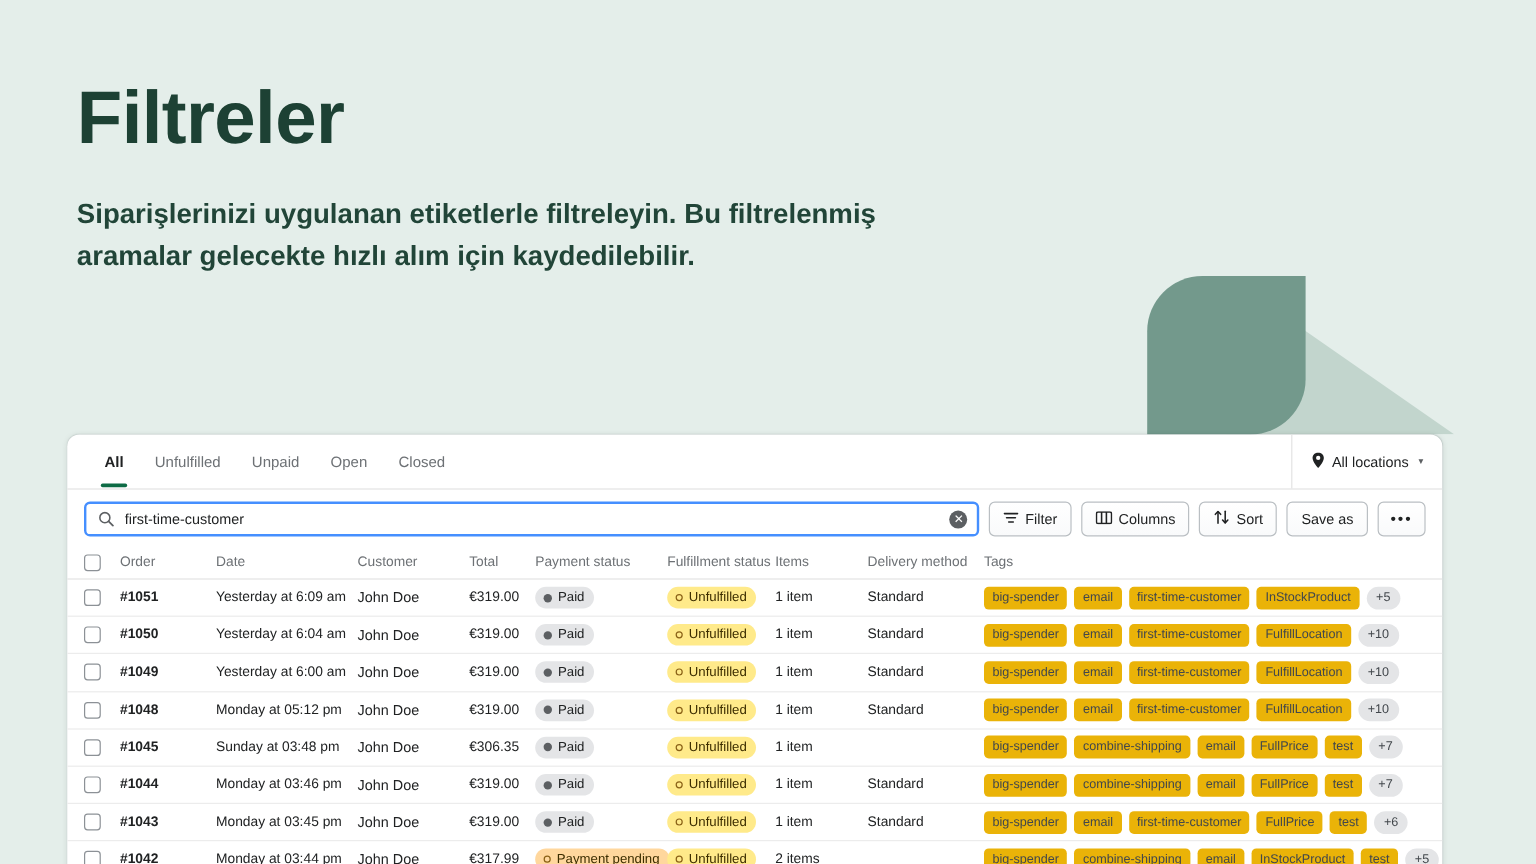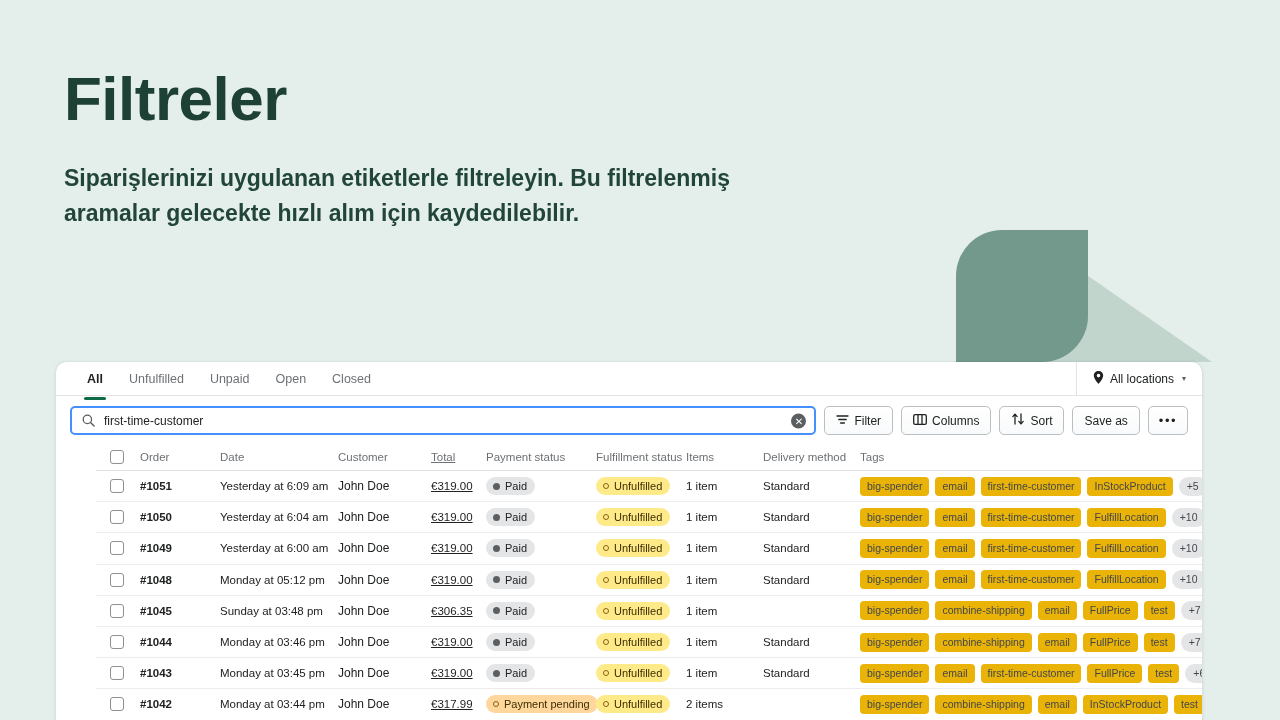--- a/index.html
+++ b/index.html
@@ -43,21 +43,21 @@
     width: 1146px; height: 372px;
     background: #ffffff;
     border-radius: 10px 10px 0 0;
     box-shadow: 0 1px 5px rgba(22,29,37,0.09), 0 0 1px rgba(22,29,37,0.16);
     overflow: hidden;
   }
 
   
   .tabs-row {
     display: flex; align-items: stretch;
-    height: 34px; border-bottom: 1px solid #e3e3e3;
+    height: 46px; border-bottom: 1px solid #e3e3e3;
   }
   .tabs { display: flex; align-items: center; padding-left: 18px; flex: 1; }
   .tab {
     position: relative; font-size: 12.5px; color: #6d7175;
     padding: 0 13px; height: 46px; display: flex; align-items: center;
     cursor: pointer; white-space: nowrap;
   }
   .tab.active { color: #202223; font-weight: 600; }
   .tab.active::after {
     content: ""; position: absolute; left: 10px; right: 10px; bottom: 2px;
@@ -95,33 +95,33 @@
     border: 1px solid #babfc3; border-radius: 5px;
     background: linear-gradient(180deg,#fff,#f9fafb);
     font-size: 12px; color: #202223; cursor: pointer; white-space: nowrap;
   }
   .tbtn.icon-only { padding: 0 10px; }
   .dots { letter-spacing: 1.5px; font-size: 13px; line-height: 1; }
 
   
   .thead, .trow {
     display: flex; align-items: center;
-    font-size: 11.5px; padding: 0 14px; margin-left: 40px;
+    font-size: 11.5px; padding: 0 14px;
   }
   .thead { height: 27px; color: #6d7175; border-bottom: 1px solid #e3e3e3; }
   .trow { height: 31.2px; border-bottom: 1px solid #ececec; color: #202223; }
   .cb {
     width: 14px; height: 14px; border: 1px solid #8c9196;
     border-radius: 3px; background: #fff; flex: none; cursor: pointer;
   }
   .c-chk   { width: 30px; flex: none; display: flex; align-items: center; }
   .c-order { width: 80px; flex: none; }
   .c-date  { width: 118px; flex: none; }
   .c-cust  { width: 93px; flex: none; }
-  .c-total { width: 55px; flex: none; text-decoration: underline; }
+  .c-total { width: 55px; flex: none; }
   .c-pay   { width: 110px; flex: none; }
   .c-ful   { width: 90px; flex: none; }
   .c-items { width: 77px; flex: none; }
   .c-del   { width: 97px; flex: none; }
   .c-tags  { flex: 1; display: flex; align-items: center; gap: 6px; }
   .trow .c-order { font-weight: bold; }
   .trow .c-cust  { font-size: 12px; }
 
   .badge {
     display: inline-flex; align-items: center; gap: 5px;

